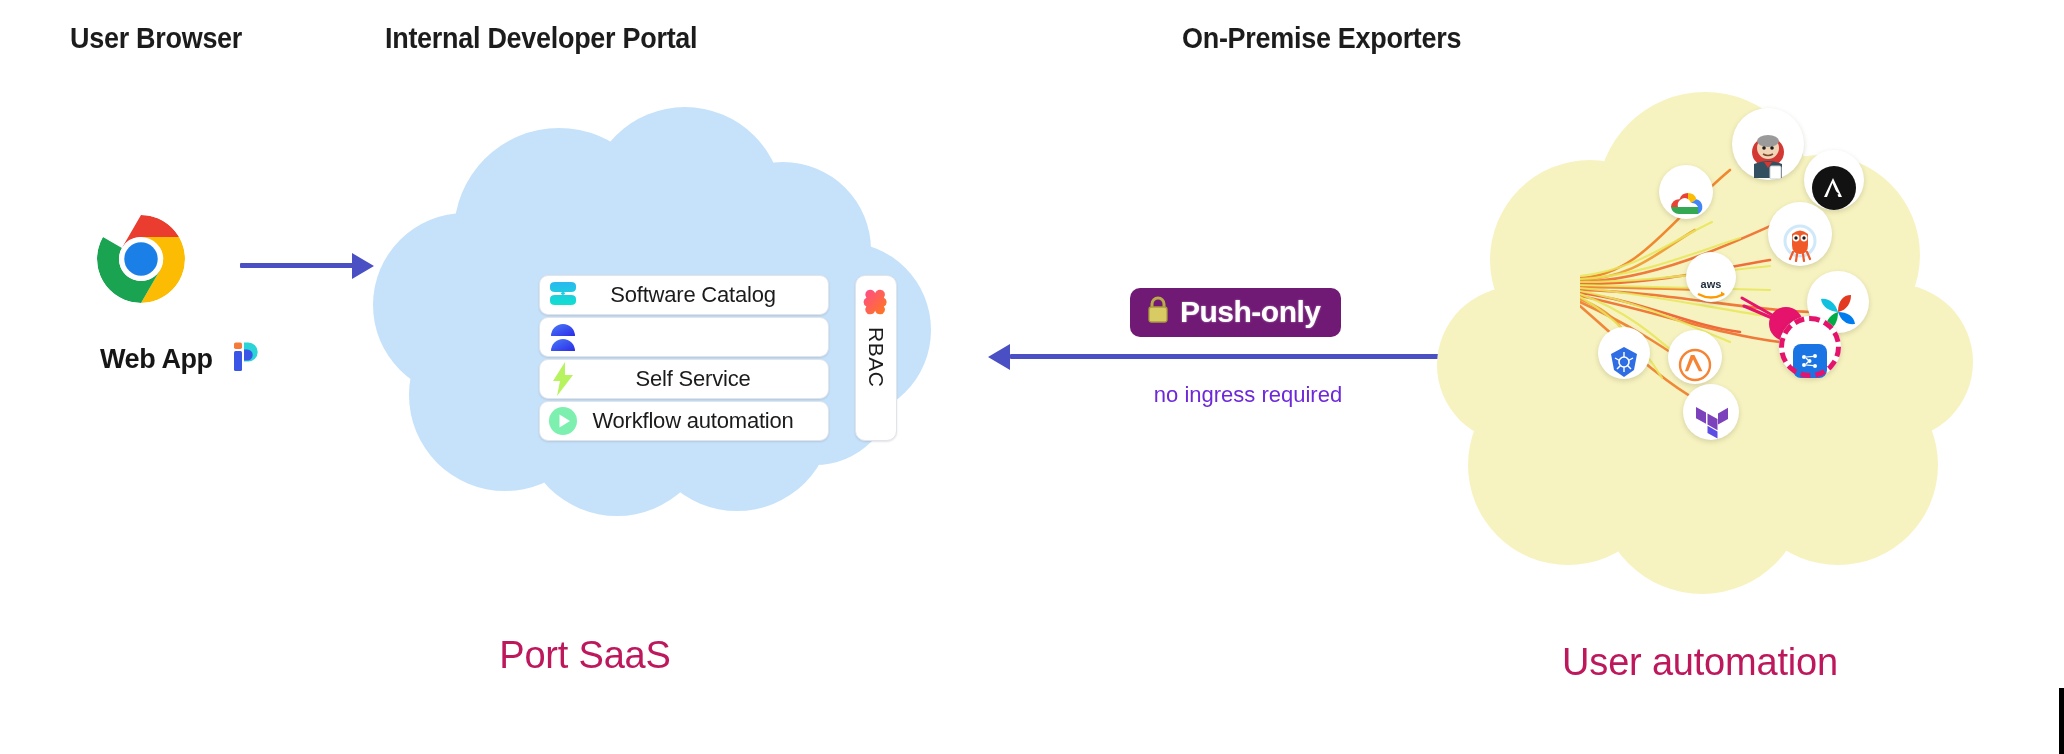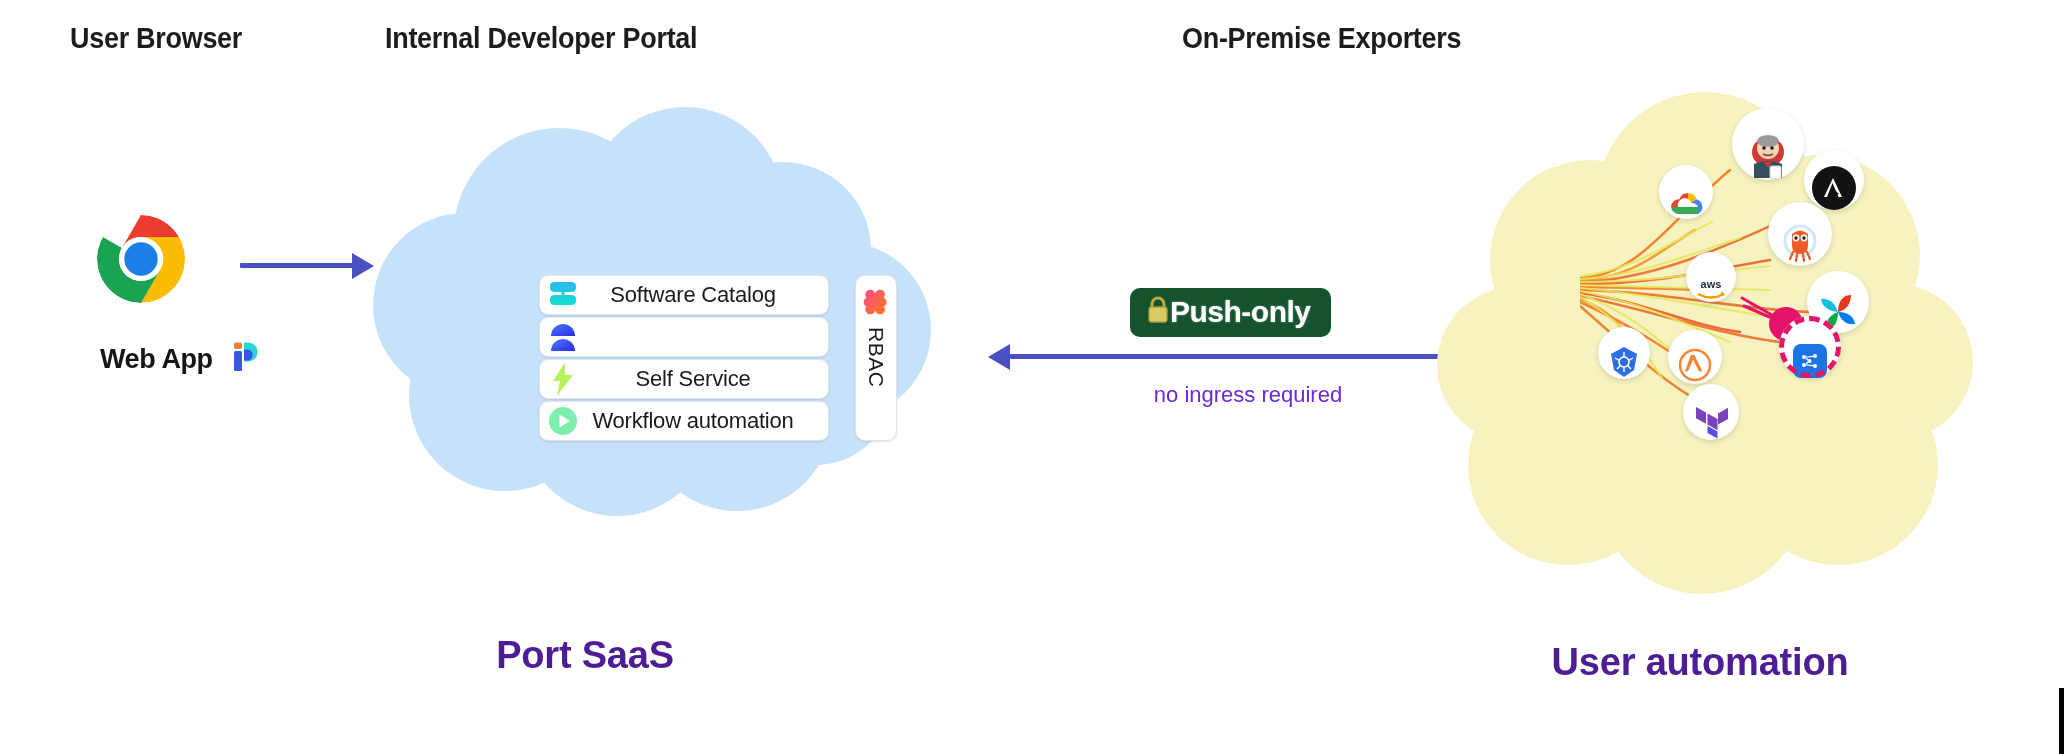--- a/index.html
+++ b/index.html
@@ -6,22 +6,22 @@
   body{width:2064px;height:754px;position:relative;overflow:hidden;
        font-family:"Liberation Sans",sans-serif;}
   .stage{position:absolute;inset:0;}
 
   
   .col-title{position:absolute;font-weight:bold;color:#1c1c1c;
              font-size:29px;letter-spacing:-0.3px;white-space:nowrap;
              transform:scaleX(.93);transform-origin:left center;}
 
   
-  .big-caption{position:absolute;font-weight:bold;font-size:38px;
-               color:#4c1d95;white-space:nowrap;letter-spacing:-0.2px;}
+  .big-caption{position:absolute;font-weight:normal;font-size:38px;
+               color:#be185d;white-space:nowrap;letter-spacing:-0.2px;}
 
   
   .cloud{position:absolute;}
   .cloud svg{display:block;overflow:visible;}
 
   
   .arrow-line{position:absolute;background:#4a4fc4;height:5px;border-radius:1px;}
   .arrow-head{position:absolute;width:0;height:0;}
   .arrow-head.right{border-top:13px solid transparent;border-bottom:13px solid transparent;
                     border-left:22px solid #4a4fc4;}
@@ -43,22 +43,22 @@
   
   .rbac-card{position:absolute;background:#fff;border:1px solid #e3e3ea;
              border-radius:10px;width:42px;height:166px;
              box-shadow:0 1px 2px rgba(40,40,80,.13);
              display:flex;flex-direction:column;align-items:center;padding-top:12px;
              box-sizing:border-box;}
   .rbac-label{writing-mode:vertical-rl;font-size:21px;color:#1b1b1b;margin-top:7px;
               letter-spacing:0.5px;}
 
   
-  .badge{position:absolute;background:#14532d;border-radius:10px;
-         display:flex;align-items:center;
+  .badge{position:absolute;background:#701a75;border-radius:10px;
+         display:flex;align-items:center;gap:10px;
          padding:7px 20px 8px 16px;box-sizing:border-box;}
   .badge-text{color:#ffffff;font-weight:bold;font-size:30px;letter-spacing:-0.5px;
               text-shadow:0 0 2px rgba(255,255,255,.5);}
   .sub-note{position:absolute;font-size:22px;color:#6d28d9;white-space:nowrap;}
 
   
   .webapp{position:absolute;display:flex;align-items:center;gap:20px;}
   .webapp-text{font-weight:bold;font-size:27px;color:#161616;letter-spacing:-0.4px;}
 
   

